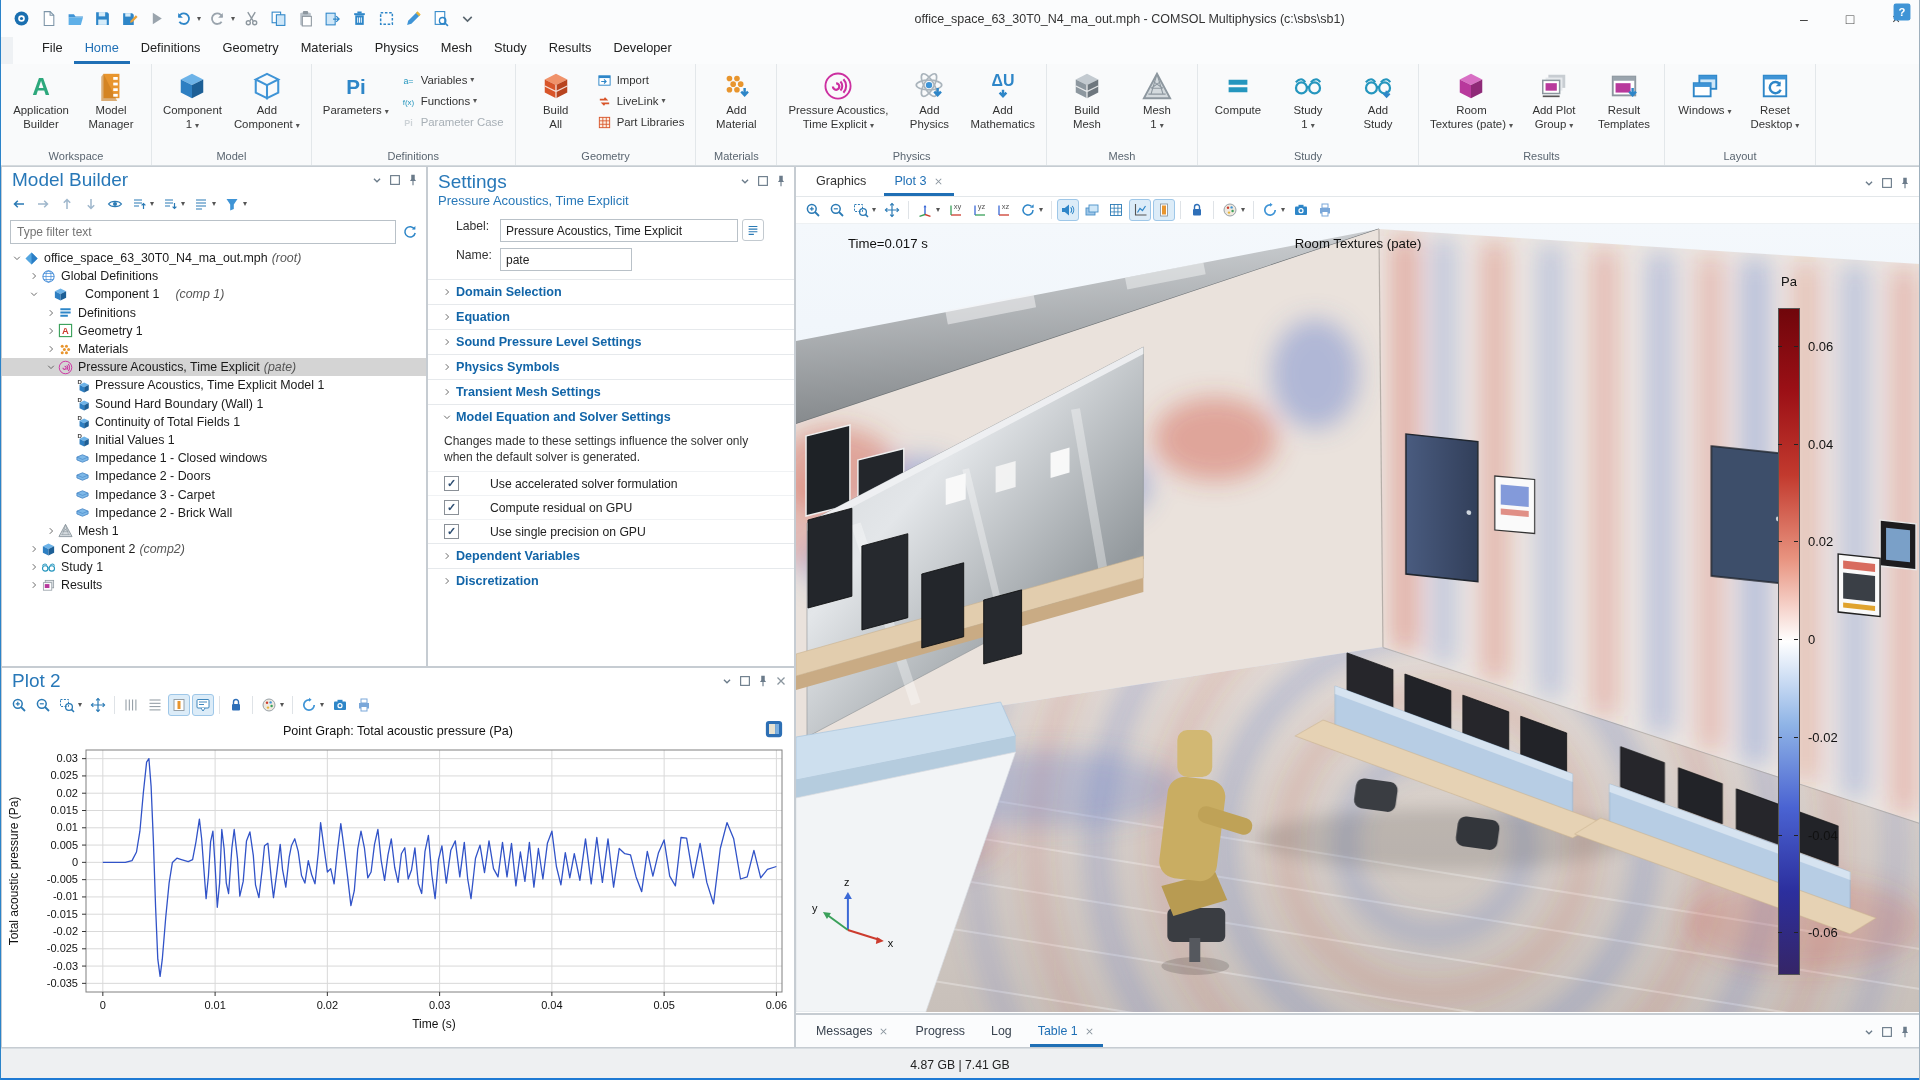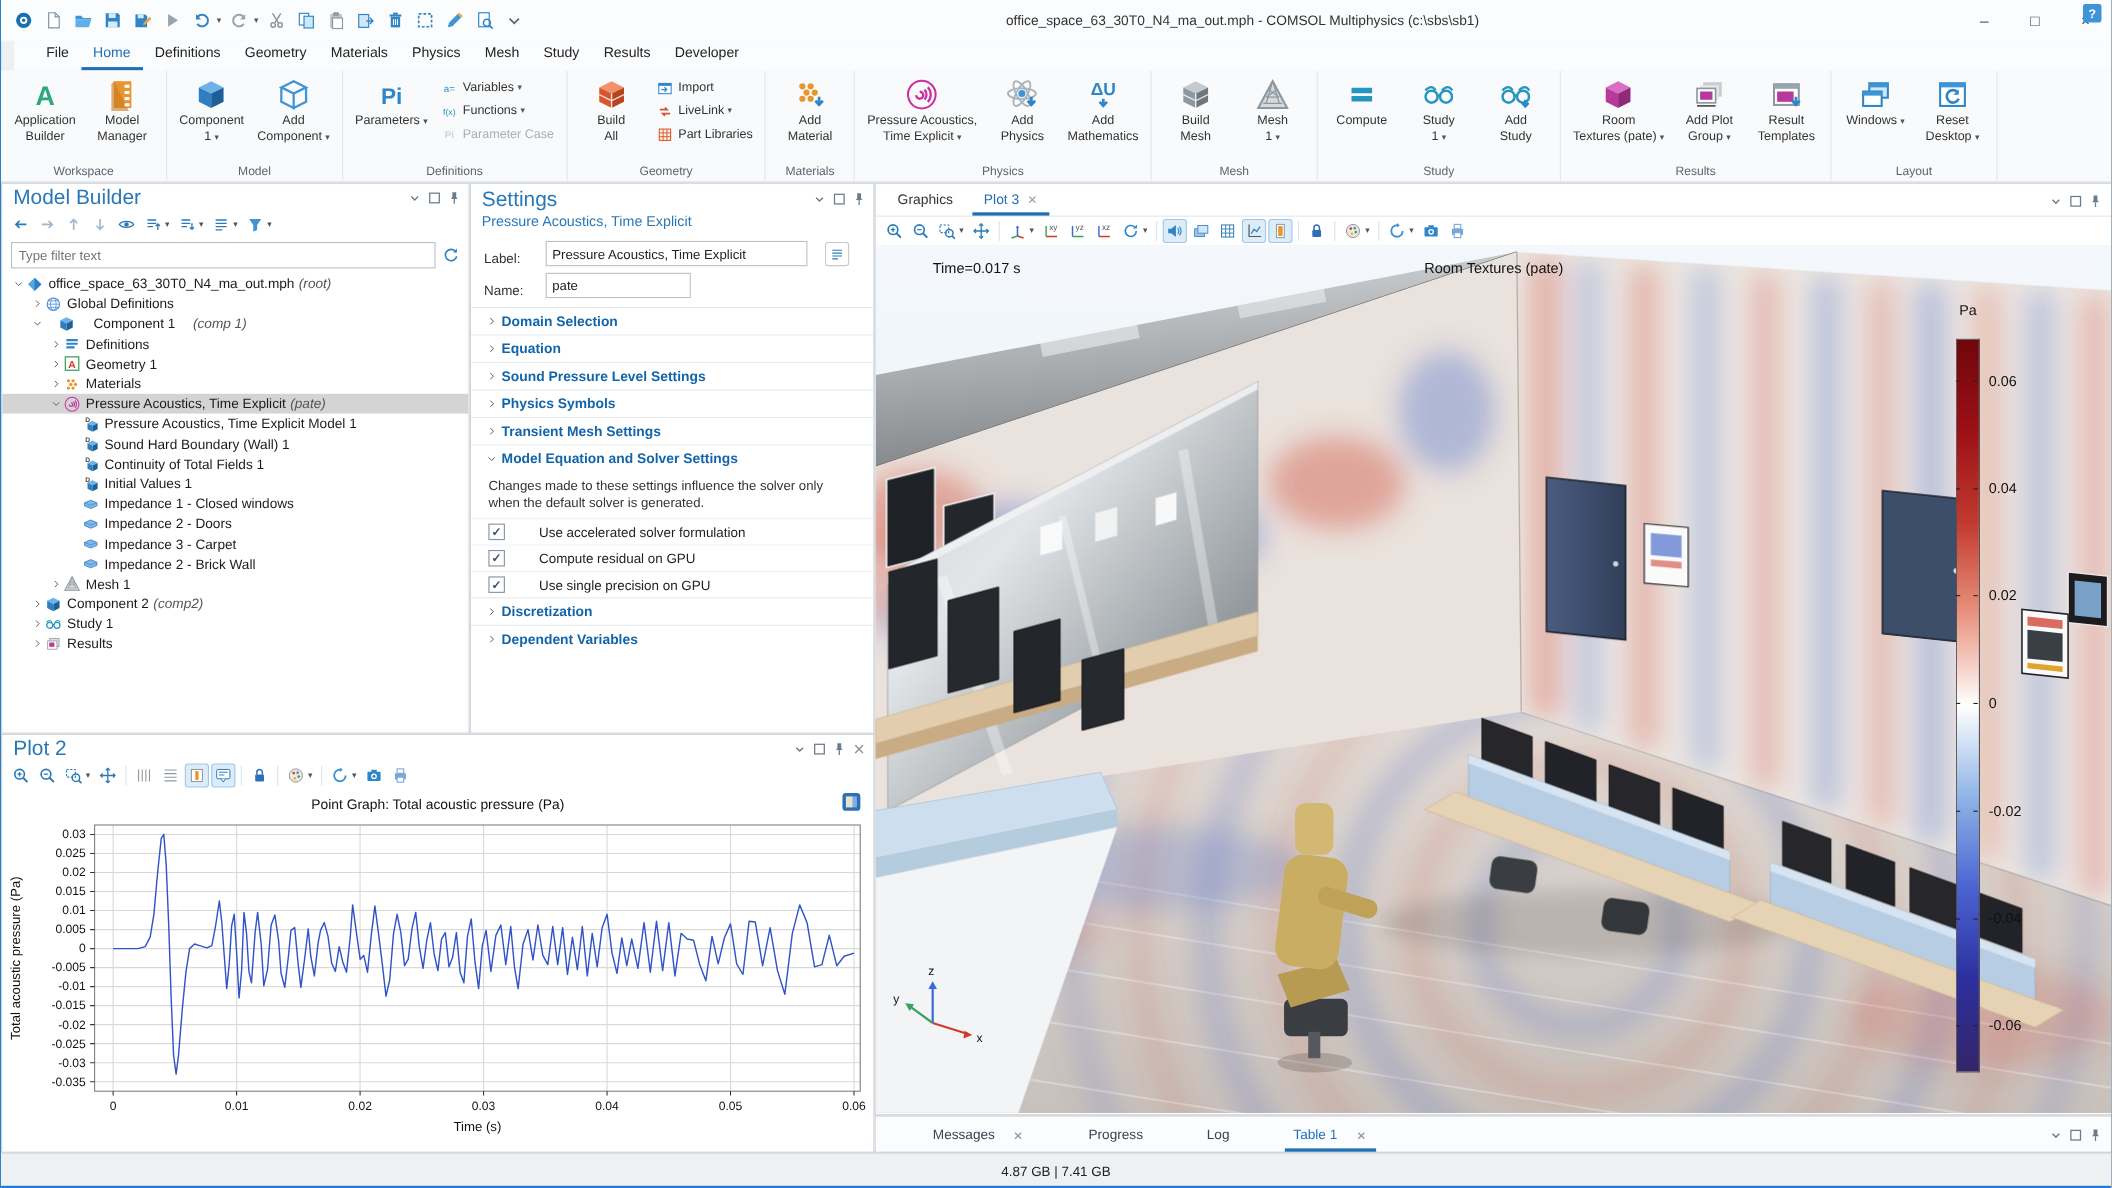--- a/index.html
+++ b/index.html
@@ -61,21 +61,21 @@
   .tree-row{display:flex;align-items:center;height:18.2px;white-space:nowrap;}
   .tree-row.selected{background:#d4d4d4;}
   .tree-exp{width:14px;display:inline-flex;justify-content:center;color:#555;}
   .tree-exp svg{width:10px;height:10px;}
   .tree-row .icon{width:15px;height:15px;margin-right:5px;}
   .tree-sfx{font-style:italic;color:#555;margin-left:4px;}
   
   #settings{left:426px;top:166px;width:368px;height:501px;}
   #settings .panel-title{margin-top:2px;}
   #set-sub{font-size:13px;color:#2878b8;padding:0 10px 8px;}
-  .set-field{display:flex;align-items:flex-end;padding:3px 12px;gap:16px;}
+  .set-field{display:flex;align-items:flex-start;padding:3px 28px;gap:4px;}
   .set-field label{font-size:12.2px;color:#333;width:40px;}
   .set-field input{height:21px;border:1px solid #b9c1c8;font-size:12px;padding:0 5px;color:#222;
                    font-family:"Liberation Sans",sans-serif;}
   #set-label-input{width:226px;}
   #set-name-input{width:120px;}
   .set-iconbtn{width:20px;height:20px;border:1px solid #c3cad0;border-radius:3px;
                display:flex;align-items:center;justify-content:center;}
   .set-iconbtn .icon{width:14px;height:14px;}
   .sec-row{display:flex;align-items:center;height:24px;padding:0 12px;border-top:1px solid #e6e9ec;}
   .sec-row .tree-exp{color:#2878b8;}
@@ -105,22 +105,22 @@
   #gfx-plot-title{position:absolute;left:0;top:12px;width:100%;text-align:center;font-size:13.2px;color:#111;}
   #colorbar{position:absolute;right:56px;top:84px;width:86px;height:700px;}
   #cb-unit{position:absolute;left:0;top:-34px;width:22px;text-align:center;font-size:13px;color:#111;}
   #cb-bar{position:absolute;left:0;top:0;width:20px;height:665px;border:1px solid #555;}
   .cb-tick{position:absolute;left:30px;font-size:13px;color:#111;transform:translateY(-50%);}
   .cb-mark{position:absolute;left:0;width:4px;height:1px;background:#222;}
   .cb-mark.r{left:16px;}
   
   #bottom-tabs{position:absolute;left:794px;top:1014px;width:1126px;height:34px;background:#fbfcfd;
                border:1px solid #c6ccd2;box-sizing:border-box;display:flex;align-items:flex-end;padding-left:12px;}
-  .b-tab{display:flex;align-items:flex-end;gap:16px;font-size:12.4px;color:#3a4450;
-         padding:5px 8px 6px;border-bottom:3px solid transparent;margin-right:10px;margin-left:32px;}
+  .b-tab{display:flex;align-items:center;gap:6px;font-size:12.4px;color:#3a4450;
+         padding:5px 8px 6px;border-bottom:3px solid transparent;margin-right:10px;}
   .b-tab.active{color:#1f6fb5;border-bottom-color:#1f6fb5;}
   .b-tab .icon{width:11px;height:11px;}
   #bt-ctl{margin-left:auto;display:flex;gap:4px;padding:0 8px 8px 0;}
   #bt-ctl .icon{width:14px;height:14px;}
   #statusbar{position:absolute;left:0;top:1048px;width:100%;height:32px;background:#eef0f2;
              border-top:1px solid #d8dde1;display:flex;align-items:center;justify-content:center;}
   #status-mem{font-size:12.2px;color:#222;}
   #statusbar:after{content:"";position:absolute;left:0;bottom:0;width:100%;height:3px;background:#1e7ad4;}
 </style>
 </head>
@@ -1112,29 +1112,29 @@
         <div class="chk-row">
           <span class="chk-box">✓</span>
           <span class="chk-label">Use single precision on GPU</span>
         </div>
         <div class="sec-row">
           <span class="tree-exp">
             <svg viewBox="0 0 16 16">
               <path d="M6 3.5 10.5 8 6 12.5" fill="none" stroke="#555" stroke-width="1.4"></path>
             </svg>
           </span>
-          <span class="sec-title">Discretization</span>
+          <span class="sec-title">Dependent Variables</span>
         </div>
         <div class="sec-row">
           <span class="tree-exp">
             <svg viewBox="0 0 16 16">
               <path d="M6 3.5 10.5 8 6 12.5" fill="none" stroke="#555" stroke-width="1.4"></path>
             </svg>
           </span>
-          <span class="sec-title">Dependent Variables</span>
+          <span class="sec-title">Discretization</span>
         </div>
       </div>
   </div>
 
   <div id="plot2" class="panel">
     <div class="panel-head">
       <span class="panel-title">Plot 2</span>
       <span class="panel-ctl">
         <span class="icon">
             <svg viewBox="0 0 16 16">

